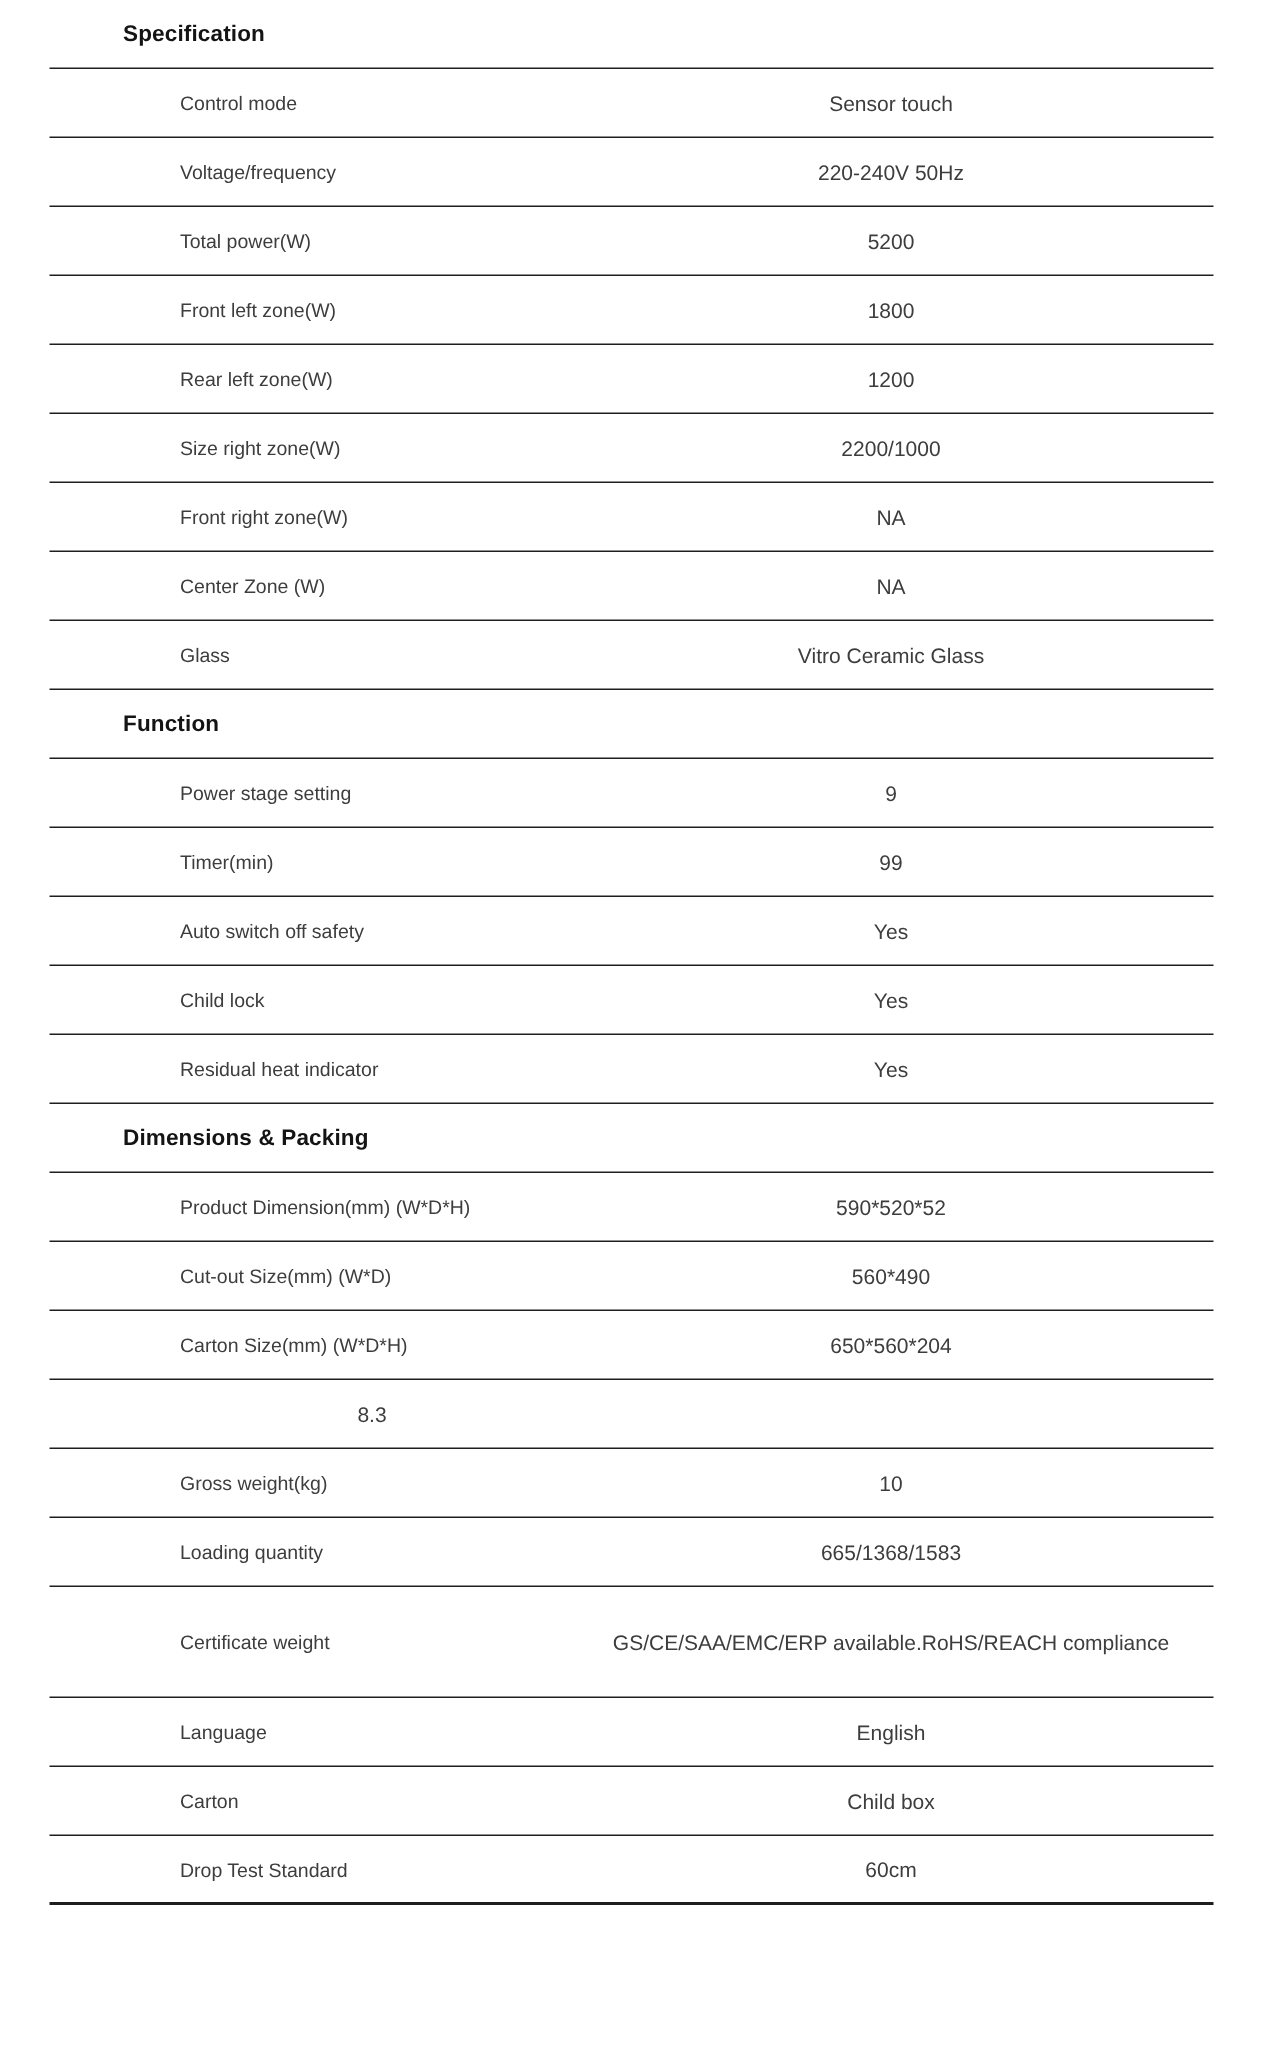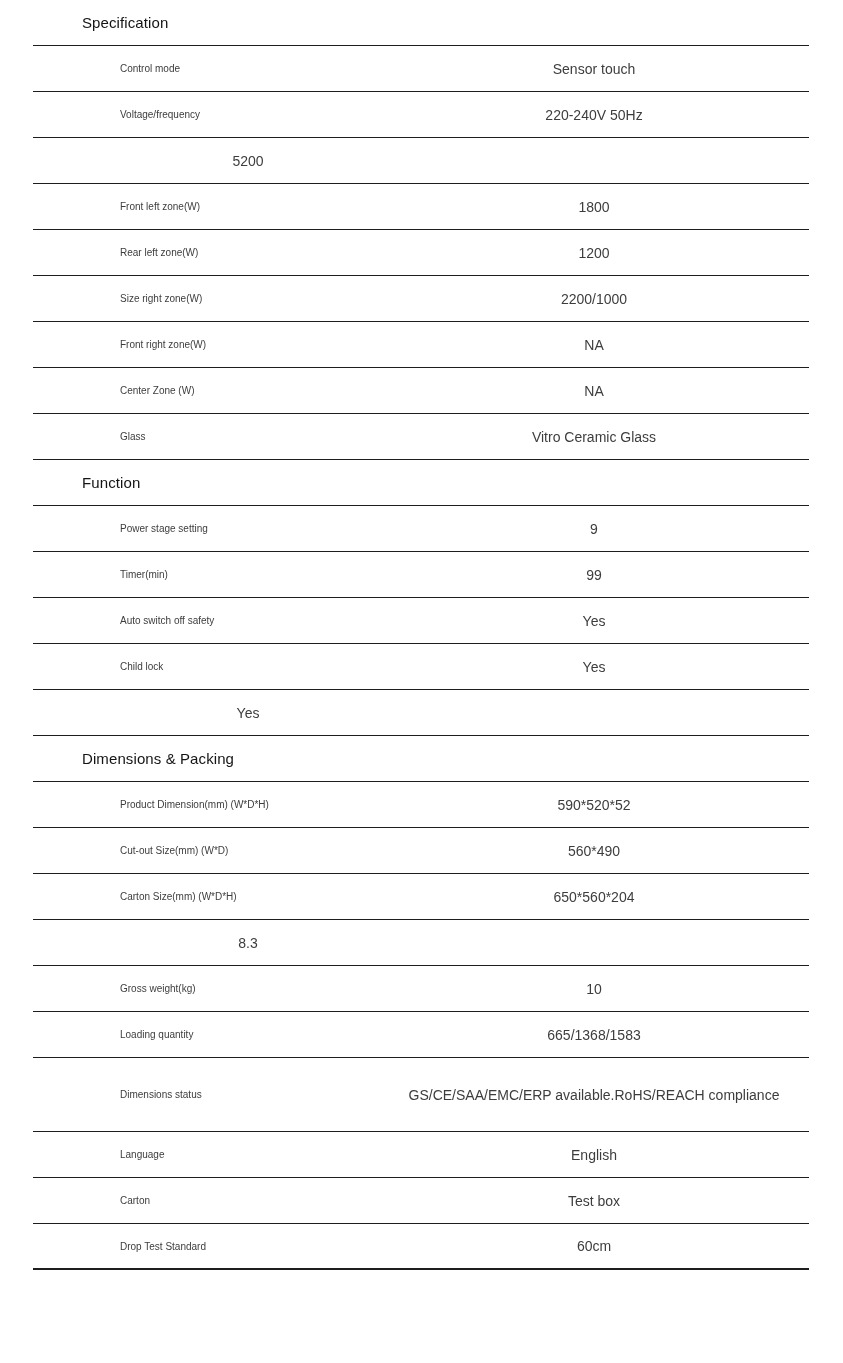--- a/index.html
+++ b/index.html
@@ -29,29 +29,29 @@
     border-bottom: 1px solid var(--line, #1e1e1e);
   }
   .row:last-child {
     border-bottom-width: 2px;
     justify-content: center;
   }
   .header-row {
     padding-left: 49px;
   }
   .section-title {
-    font-weight: normal;
+    font-weight: bold;
     font-size: 15px;
     color: var(--header-text, #141414);
     letter-spacing: 0.1px;
   }
   .data-row .label {
     flex: 1;
     padding-left: 87px;
-    font-size: 10px;
+    font-size: 13px;
     color: var(--text, #3d3d3d);
   }
   .data-row .value {
     width: 430px;
     text-align: center;
     font-size: 14px;
     color: var(--text, #3d3d3d);
   }
   .data-row.tall {
     min-height: 74px;
@@ -67,20 +67,21 @@
       </div>
       <div class="row data-row">
         <div class="label">Control mode</div>
         <div class="value">Sensor touch</div>
       </div>
       <div class="row data-row">
         <div class="label">Voltage/frequency</div>
         <div class="value">220-240V 50Hz</div>
       </div>
       <div class="row data-row">
+        <div class="label">Total power(W)</div>
         <div class="value">5200</div>
       </div>
       <div class="row data-row">
         <div class="label">Front left zone(W)</div>
         <div class="value">1800</div>
       </div>
       <div class="row data-row">
         <div class="label">Rear left zone(W)</div>
         <div class="value">1200</div>
       </div>
@@ -113,20 +114,21 @@
       </div>
       <div class="row data-row">
         <div class="label">Auto switch off safety</div>
         <div class="value">Yes</div>
       </div>
       <div class="row data-row">
         <div class="label">Child lock</div>
         <div class="value">Yes</div>
       </div>
       <div class="row data-row">
+        <div class="label">Residual heat indicator</div>
         <div class="value">Yes</div>
       </div>
       <div class="row header-row">
         <span class="section-title">Dimensions &amp; Packing</span>
       </div>
       <div class="row data-row">
         <div class="label">Product Dimension(mm) (W*D*H)</div>
         <div class="value">590*520*52</div>
       </div>
       <div class="row data-row">
@@ -142,29 +144,29 @@
       </div>
       <div class="row data-row">
         <div class="label">Gross weight(kg)</div>
         <div class="value">10</div>
       </div>
       <div class="row data-row">
         <div class="label">Loading quantity</div>
         <div class="value">665/1368/1583</div>
       </div>
       <div class="row data-row tall">
-        <div class="label">Dimensions status</div>
+        <div class="label">Certificate weight</div>
         <div class="value">GS/CE/SAA/EMC/ERP available.RoHS/REACH compliance</div>
       </div>
       <div class="row data-row">
         <div class="label">Language</div>
         <div class="value">English</div>
       </div>
       <div class="row data-row">
         <div class="label">Carton</div>
-        <div class="value">Test box</div>
+        <div class="value">Child box</div>
       </div>
       <div class="row data-row">
         <div class="label">Drop Test Standard</div>
         <div class="value">60cm</div>
       </div>
     </div>
 </div>
 
 </body></html>

